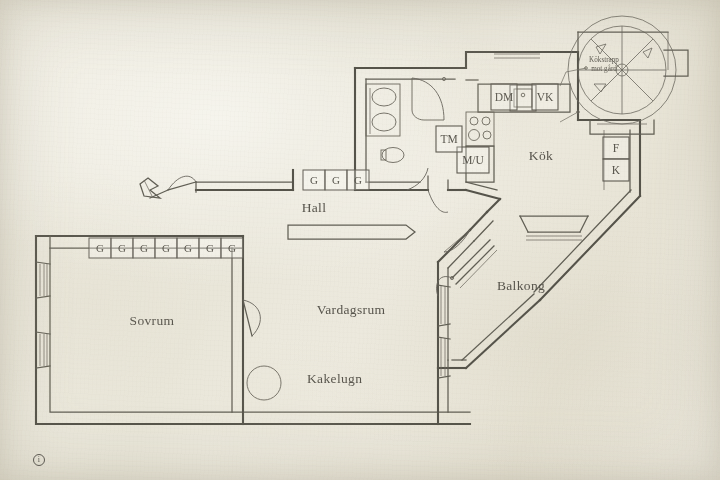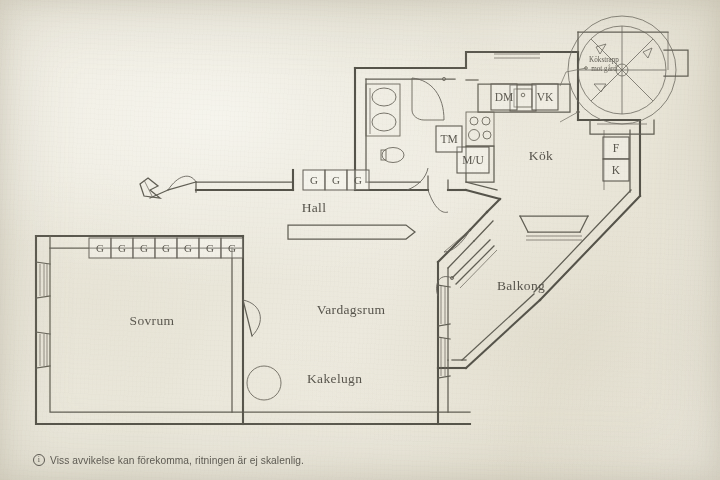--- a/index.html
+++ b/index.html
@@ -318,16 +318,15 @@
       <text class="stair-label" x="604" y="71" text-anchor="middle">mot gård</text>
     </g>
 
   </svg>
 
   <div id="paper-noise"></div>
   <div id="vignette"></div>
 
   <div id="footer-note">
     <span class="info-ico">i</span>
-    <span>Viss avvikelse kan förekomma, ritningen är ej skalenlig.</span>
   </div>
 
 </div>
 
 </body></html>

